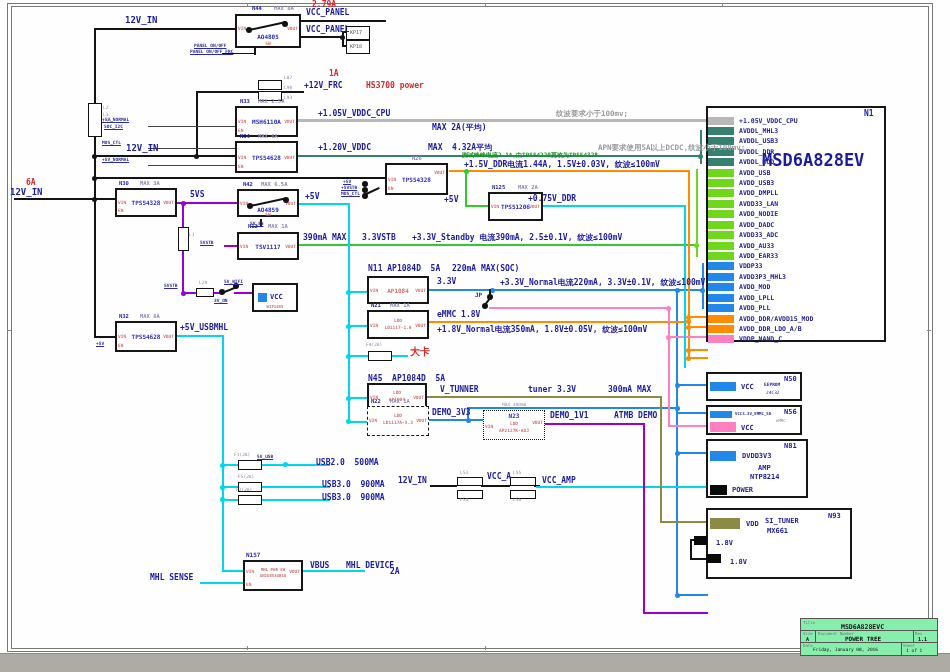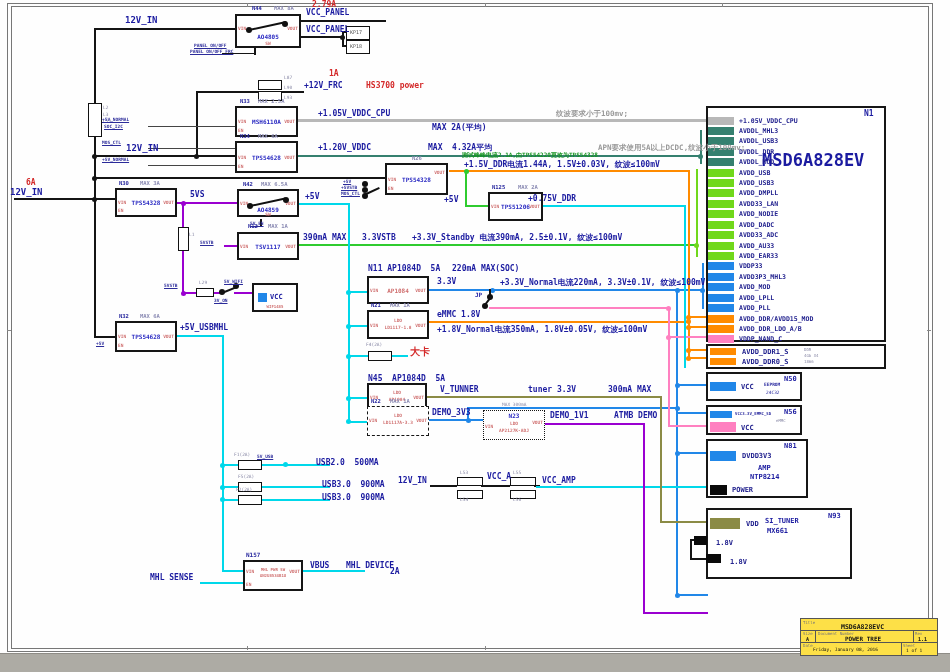--- a/index.html
+++ b/index.html
@@ -449,29 +449,20 @@
       <div class="pinrow">
       <span class="sw" style="background: rgb(255, 139, 0);"></span>
       <span class="pl">AVDD_DDR_LDO_A/B</span>
     </div>
       <div class="pinrow">
       <span class="sw" style="background: rgb(255, 128, 192);"></span>
       <span class="pl">VDDP_NAND_C</span>
     </div>
     </div>
 
-  <div class="reg" style="left:706px;top:344px;width:180px;height:25px">
-    <i class="rsw" style="left:2px;top:2px;width:26px;height:7px;background:#ff8b00"></i>
-    <span class="rpl" style="left:34px;top:2px">AVDD_DDR1_S</span>
-    <i class="rsw" style="left:2px;top:12px;width:26px;height:7px;background:#ff8b00"></i>
-    <span class="rpl" style="left:34px;top:12px">AVDD_DDR0_S</span>
-    <span class="t tg" style="left:96px;top:2px;font-size:4px">DDR</span>
-    <span class="t tg" style="left:96px;top:8px;font-size:4px">4Gb X4</span>
-    <span class="t tg" style="left:96px;top:14px;font-size:4px">1866</span>
-  </div>
 
   <div class="reg" style="left:706px;top:372px;width:96px;height:29px">
     <i class="rsw" style="left:2px;top:8px;width:26px;height:9px;background:#2187e8"></i>
     <span class="rpl" style="left:33px;top:9px">VCC</span>
     <span class="t" style="left:56px;top:9px;font-size:4.5px;color:#2a2a9f;font-weight:bold">EEPROM</span>
     <span class="t" style="left:58px;top:17px;font-size:4.5px;color:#2a2a9f">24C32</span>
     <span class="t navy" style="left:76px;top:2px;font-size:7px">N50</span>
   </div>
 
   <div class="reg" style="left:706px;top:405px;width:96px;height:30px">
@@ -580,21 +571,21 @@
   <span class="t navy" style="left:322px;top:481px">USB3.0  900MA</span>
   <span class="t tg" style="left:236px;top:488px">F2(2A)</span>
   <span class="t navy" style="left:322px;top:494px">USB3.0  900MA</span>
   <span class="t navy" style="left:180px;top:324px">+5V_USBMHL</span>
   <span class="t tl" style="left:96px;top:342px">+5V</span>
   <span class="t navy" style="left:310px;top:562px">VBUS</span>
   <span class="t navy" style="left:346px;top:562px">MHL DEVICE</span>
   <span class="t navy" style="left:390px;top:568px">2A</span>
   <span class="t navy" style="left:150px;top:574px">MHL SENSE</span>
 
-  <div class="frame" style="left:800px;top:618px;width:136px;height:36px;background:#fde047;border-color:#555">
+  <div class="frame" style="left:800px;top:618px;width:136px;height:36px;background:#86efac;border-color:#555">
     <i class="w" style="left:0;top:11px;width:136px;height:1px;background:#555"></i>
     <i class="w" style="left:0;top:23px;width:136px;height:1px;background:#555"></i>
     <i class="w" style="left:14px;top:11px;width:1px;height:12px;background:#555"></i>
     <i class="w" style="left:112px;top:11px;width:1px;height:12px;background:#555"></i>
     <i class="w" style="left:100px;top:23px;width:1px;height:13px;background:#555"></i>
     <span class="tbl" style="left:2px;top:1px">Title</span>
     <span class="tbv" style="left:40px;top:4px;font-size:6.5px">MSD6A828EVC</span>
     <span class="tbl" style="left:2px;top:12px">Size</span>
     <span class="tbv" style="left:5px;top:17px;font-size:5px">A</span>
     <span class="tbl" style="left:17px;top:12px">Document Number</span>

